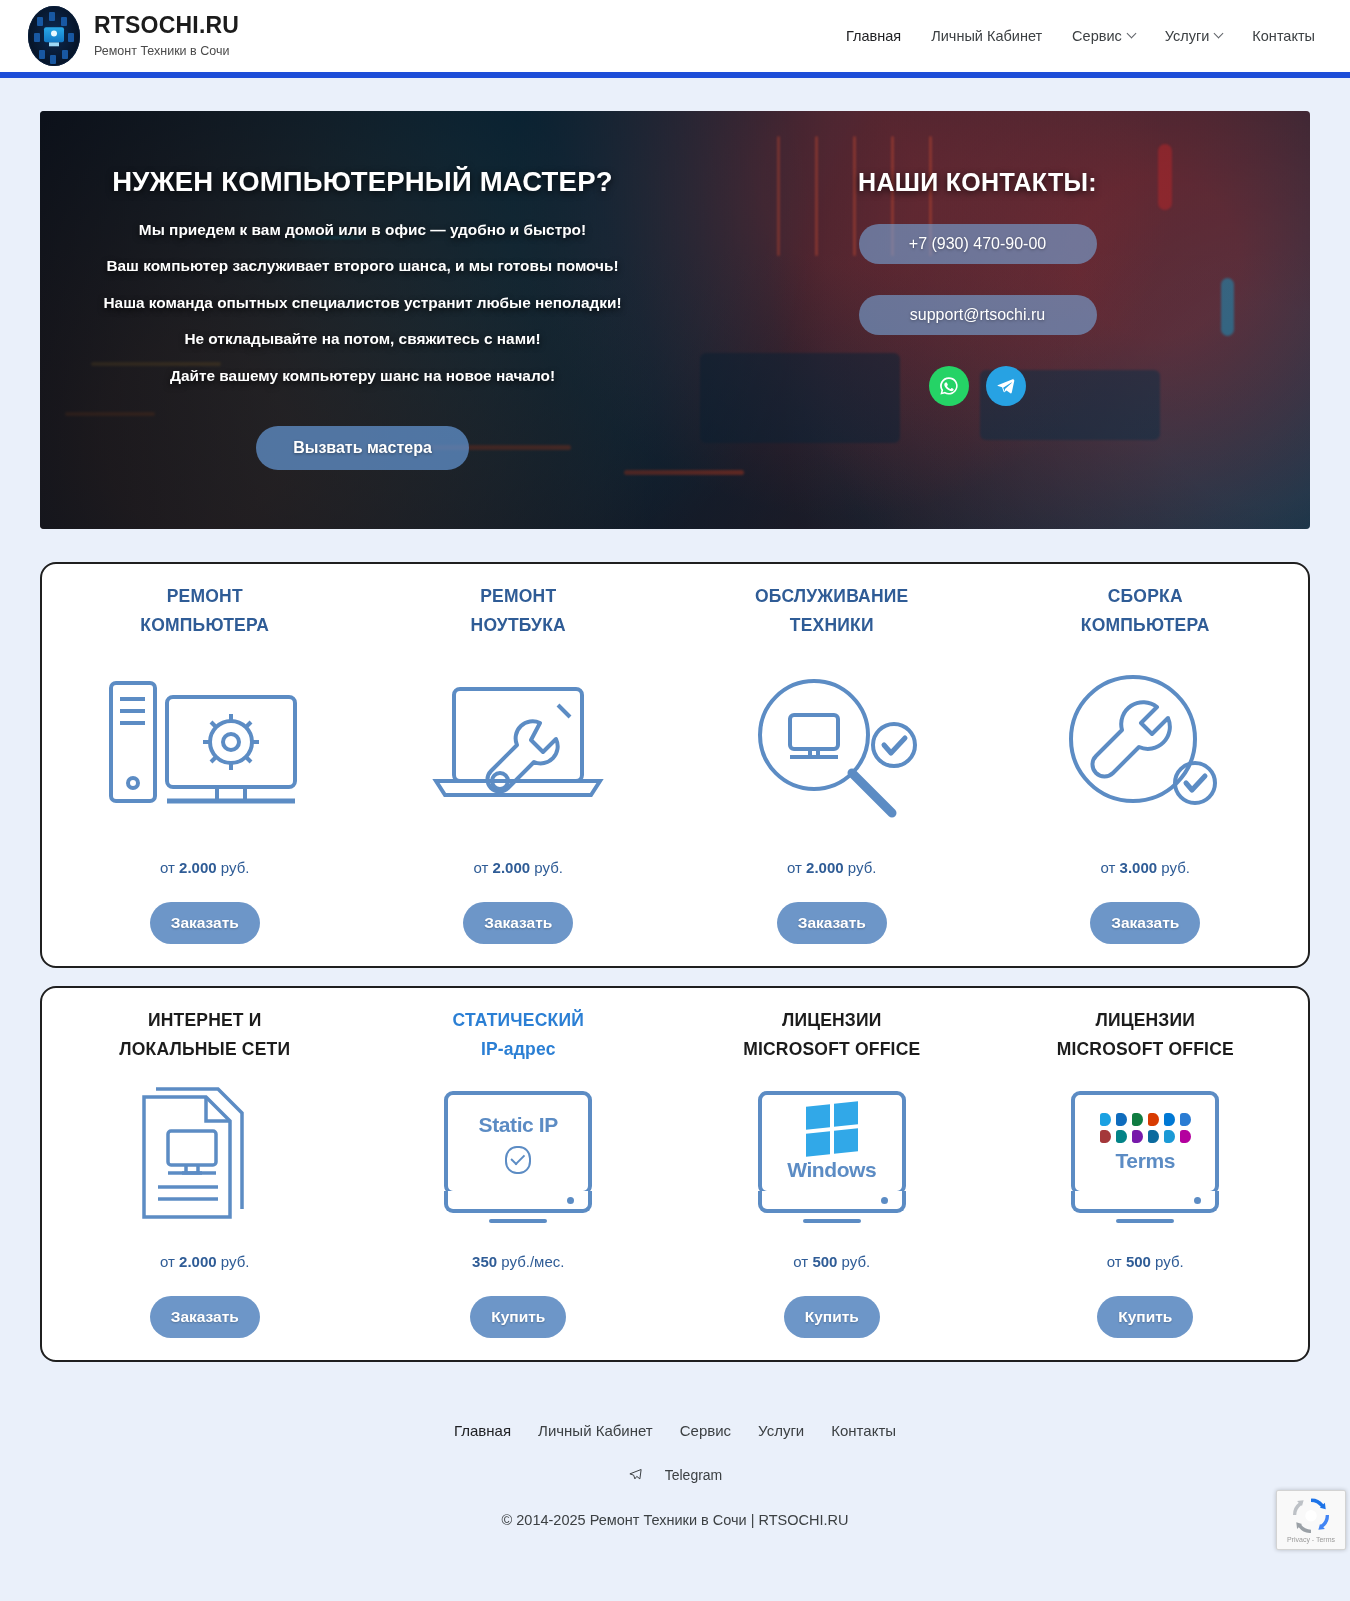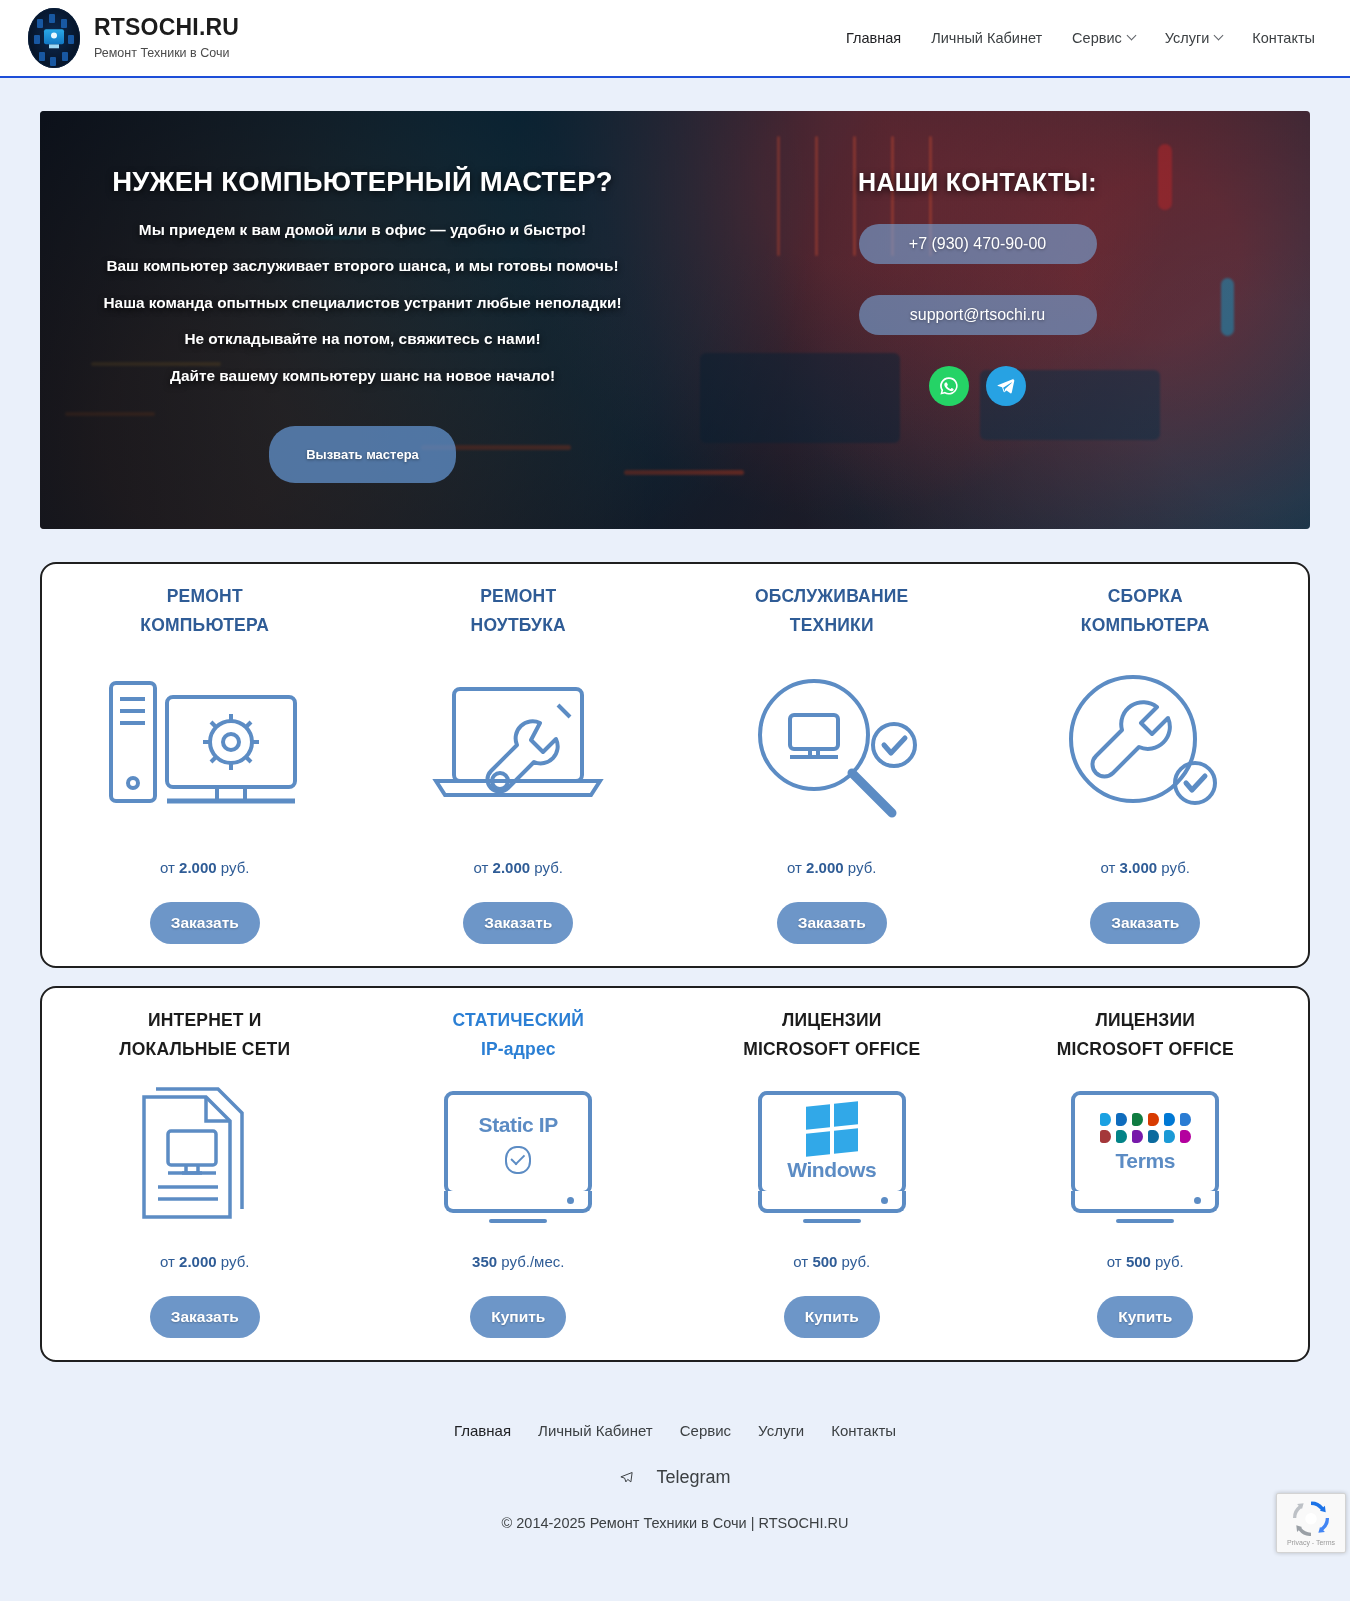--- a/index.html
+++ b/index.html
@@ -13,21 +13,21 @@
   body { position: relative; overflow-x: hidden; }
 
   
   .site-header {
     height: 78px;
     background: #ffffff;
     display: flex;
     align-items: center;
     justify-content: space-between;
     padding: 0 30px 0 28px;
-    border-bottom: 2px solid #1d4ed8;
+    border-bottom: 6px solid #1d4ed8;
     gap: 48px;
   }
   .brand { display: flex; align-items: center; gap: 14px; }
   .brand-logo {
     width: 52px; height: 60px;
     border-radius: 50%;
     background: radial-gradient(ellipse at 50% 45%, #0d2a52 0%, #061428 70%, #020a16 100%);
     position: relative;
     flex: 0 0 auto;
     overflow: hidden;
@@ -114,22 +114,22 @@
   }
   .hero-lines { margin-top: 24px; }
   .hero-lines p {
     color: #ffffff; font-size: 15.4px; font-weight: 700; line-height: 1.0;
     margin-bottom: 21px; text-shadow: 0 2px 6px rgba(0,0,0,.8);
   }
   .hero-cta {
     margin-top: 22px;
     display: inline-block;
     background: rgba(100,150,210,.72);
-    color: #fff; font-size: 13px; font-weight: 700;
-    padding: 21px 37px; border: none; border-radius: 26px; cursor: pointer;
+    color: #fff; font-size: 16px; font-weight: 700;
+    padding: 13px 37px; border: none; border-radius: 26px; cursor: pointer;
     text-shadow: 0 1px 3px rgba(0,0,0,.4);
   }
   .hero-right {
     flex: 1; padding: 28px 40px 0 0; text-align: center;
   }
   .contacts-title {
     color: #fff; font-size: 25px; font-weight: 700; letter-spacing: .3px;
     text-shadow: 0 2px 7px rgba(0,0,0,.7);
     margin-bottom: 27px;
     margin-top: 29px;
@@ -240,21 +240,21 @@
   .site-footer {
     text-align: center;
     padding: 60px 0 40px 0;
   }
   .footer-nav { display: flex; justify-content: center; gap: 27px; }
   .footer-nav a {
     font-size: 15px; color: #3c4043; text-decoration: none;
   }
   .footer-nav a.is-active { color: #202124; }
   .footer-tg {
-    margin-top: 28px; font-size: 18px; color: #3c4043;
+    margin-top: 28px; font-size: 14px; color: #3c4043;
     display: inline-flex; align-items: center; gap: 22px; text-decoration: none;
   }
   .footer-copy {
     margin-top: 26px; font-size: 14.5px; color: #3c4043;
   }
 
   
   .recaptcha {
     position: absolute; right: 4px; bottom: 18px;
     width: 70px; height: 60px; background: #f9f9f9;

